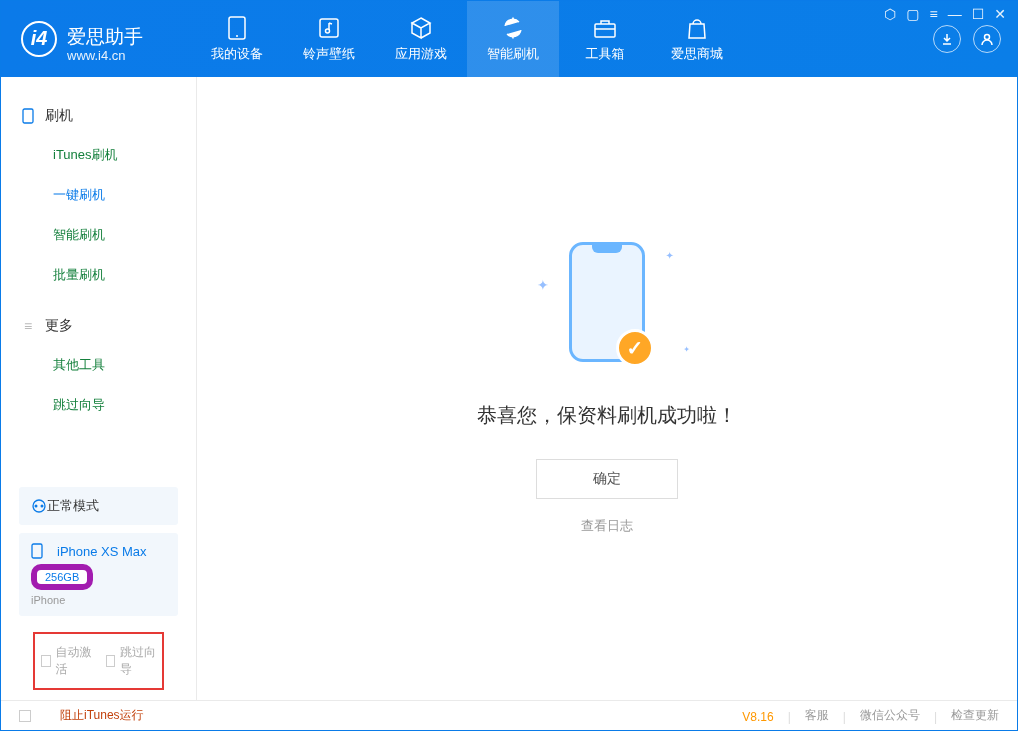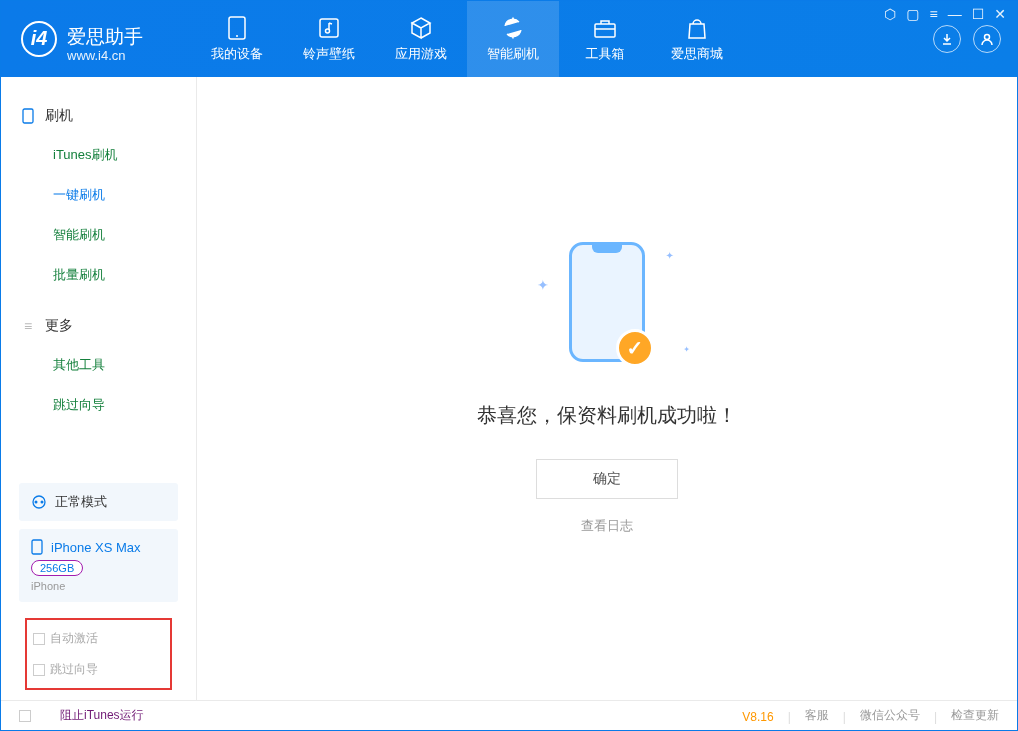--- a/index.html
+++ b/index.html
@@ -19,41 +19,41 @@
 .window-controls span { cursor: pointer; opacity: 0.9; }
 .btn-circle { width: 28px; height: 28px; border: 1.5px solid rgba(255,255,255,0.7); border-radius: 50%; display: flex; align-items: center; justify-content: center; cursor: pointer; }
 
 .body { display: flex; height: calc(100% - 76px - 30px); }
 .sidebar { width: 196px; border-right: 1px solid #eaeaea; padding-top: 20px; display: flex; flex-direction: column; }
 .side-section-title { display: flex; align-items: center; gap: 10px; padding: 10px 20px; font-size: 14px; color: #333; font-weight: 500; }
 .side-icon { width: 14px; height: 14px; display: flex; align-items: center; justify-content: center; color: #0a7be8; }
 .side-sub { padding: 11px 20px 11px 52px; font-size: 13px; color: #15803d; cursor: pointer; }
 .side-sub.active { color: #0a7be8; }
 .side-spacer { flex: 1; }
-.mode-box { margin: 8px 18px; padding: 10px 12px; background: #f2f7fc; border-radius: 3px; font-size: 13px; color: #333; display: flex; align-items: center; gap: 8px; }
+.mode-box { margin: 8px 18px; padding: 10px 12px; background: #f2f7fc; border-radius: 3px; font-size: 13px; color: #333; display: flex; align-items: center; gap: 0; }
 .device-box { margin: 0 18px 10px; padding: 10px 12px; background: #f2f7fc; border-radius: 3px; }
-.device-name { font-size: 13px; color: #0a7be8; font-weight: 500; display: flex; align-items: center; gap: 8px; }
-.device-cap { display: inline-block; background: #fff; border: 1px solid #a21caf; color: #0a7be8; font-size: 11px; padding: 1px 8px; border-radius: 10px; margin-top: 5px; }
+.device-name { font-size: 13px; color: #0a7be8; font-weight: 500; display: flex; align-items: center; gap: 14px; }
+.device-cap { display: inline-block; background: #fff; border: 6px solid #a21caf; color: #0a7be8; font-size: 11px; padding: 1px 8px; border-radius: 10px; margin-top: 5px; }
 .device-type { font-size: 11px; color: #999; margin-top: 4px; }
-.check-row { margin: 6px 24px 10px; padding: 10px 6px; border: 2px solid #e53935; display: flex; gap: 14px; font-size: 12px; color: #aaa; flex-direction: column; }
+.check-row { margin: 6px 32px 10px; padding: 10px 6px; border: 2px solid #e53935; display: flex; gap: 14px; font-size: 12px; color: #aaa; }
 .chk { display: flex; align-items: center; gap: 5px; }
 .chk-box { width: 12px; height: 12px; border: 1px solid #ccc; }
 
 .main { flex: 1; display: flex; flex-direction: column; align-items: center; justify-content: center; }
 .phone-illustration { position: relative; width: 110px; height: 130px; margin-bottom: 30px; }
 .sparkle { position: absolute; color: #96bfff; }
 .phone-body { width: 76px; height: 120px; border: 3px solid #6bb6ff; border-radius: 14px; background: #eaf4ff; position: relative; margin: 0 auto; }
 .phone-notch { position: absolute; top: 0; left: 50%; transform: translateX(-50%); width: 30px; height: 8px; background: #6bb6ff; border-radius: 0 0 6px 6px; }
 .check-badge { position: absolute; bottom: -8px; right: -12px; width: 38px; height: 38px; background: #ffa726; border-radius: 50%; border: 3px solid #fff; display: flex; align-items: center; justify-content: center; color: #fff; font-size: 20px; font-weight: bold; }
 .success-text { font-size: 20px; color: #333; margin-bottom: 30px; }
 .ok-btn { padding: 10px 56px; border: 1px solid #ddd; background: #fff; font-size: 14px; color: #555; cursor: pointer; margin-bottom: 18px; }
 .log-link { font-size: 13px; color: #999; cursor: pointer; }
 
 .footer { height: 30px; border-top: 1px solid #eaeaea; display: flex; align-items: center; padding: 0 18px; font-size: 12px; color: #999; }
-.footer .chk { color: #701a75; gap: 29px; }
+.footer .chk { color: #c2410c; gap: 29px; }
 .footer-right { margin-left: auto; display: flex; align-items: flex-end; gap: 14px; }
 .footer-right a { color: #999; cursor: pointer; }
 .version { color: #ff9800; }
 .divider { color: #ddd; }
 
 svg { display: block; }
 </style>
 </head>
 <body>
 

